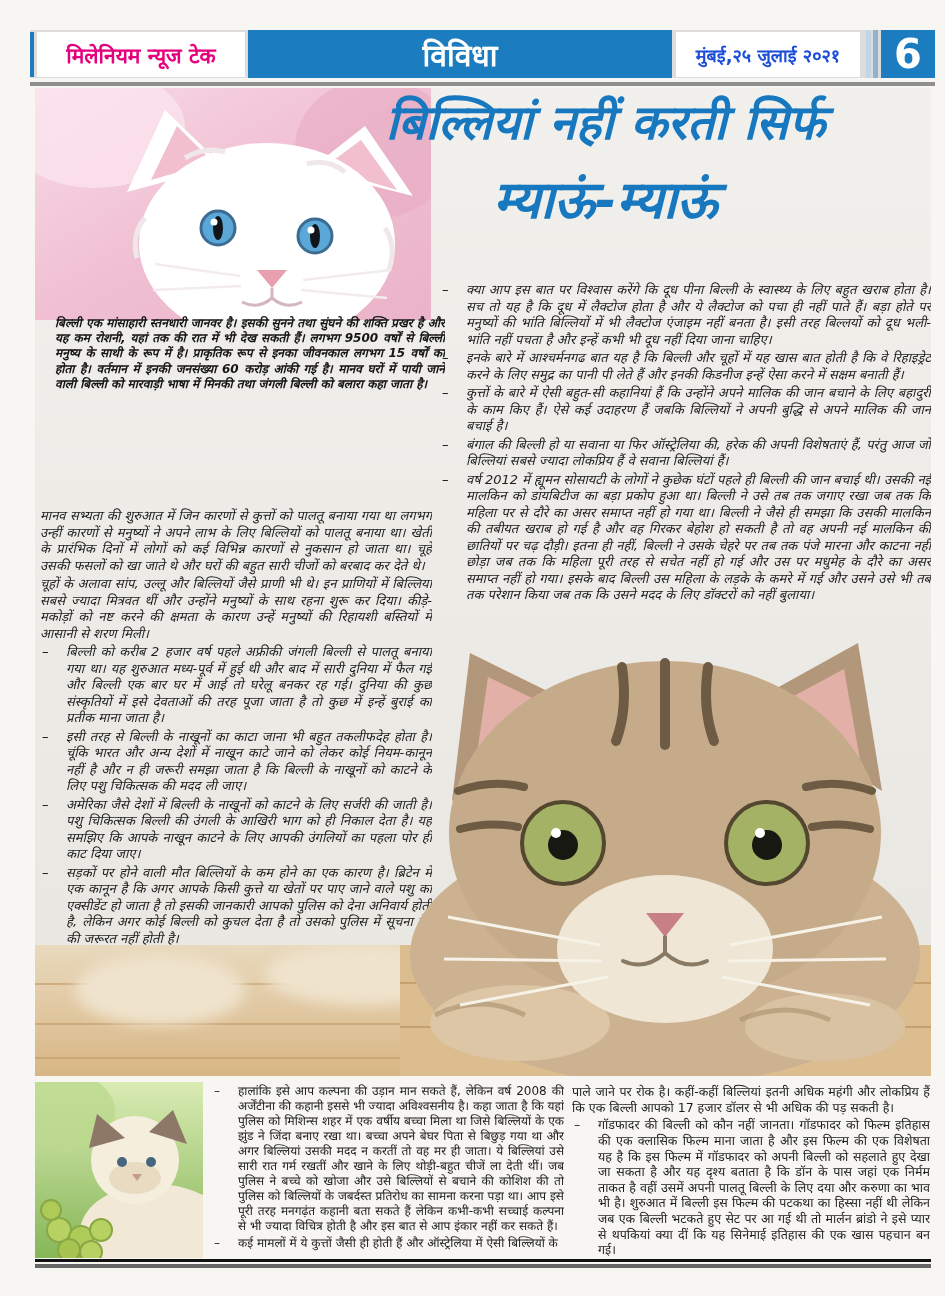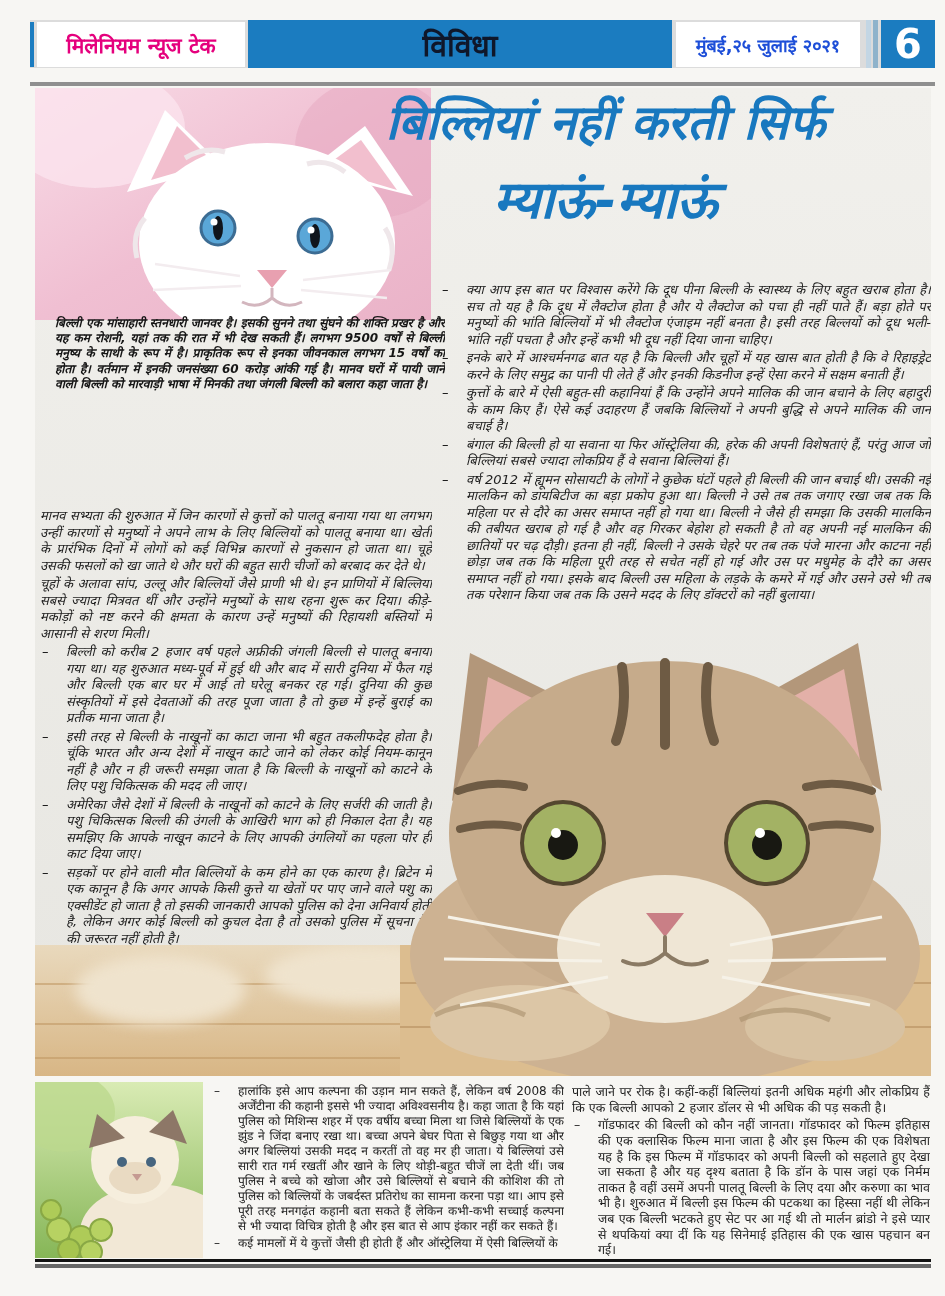--- a/index.html
+++ b/index.html
@@ -2,27 +2,27 @@
 <html lang="hi"><head>
 <meta charset="utf-8">
 <style>
   html,body{margin:0;padding:0;background:#d8d8d8;}
   .page{
     position:relative;width:945px;height:1296px;margin:0 auto;
     background:#f7f6f3;overflow:hidden;
     font-family:"DejaVu Sans","Liberation Sans",sans-serif;
   }
   
-  .header-strip{position:absolute;left:30px;top:20px;width:857px;height:48px;background:#dcdcdc;}
+  .header-strip{position:absolute;left:30px;top:30px;width:857px;height:48px;background:#dcdcdc;}
   .masthead-accent{position:absolute;left:0;top:2px;width:4px;height:45px;background:#1b7cc0;}
   .masthead-box{position:absolute;left:7px;top:2px;width:208px;height:45px;background:#ffffff;
     display:flex;align-items:center;justify-content:center;}
   .masthead-box span{color:#e5007d;font-weight:bold;font-size:21px;white-space:nowrap;}
   .section-bar{position:absolute;left:218px;top:0;width:424px;height:48px;background:#1b7cc0;
-    display:flex;align-items:center;justify-content:center;color:#0f172a;font-weight:bold;font-size:30px;}
+    display:flex;align-items:center;justify-content:center;color:#ffffff;font-weight:bold;font-size:30px;}
   .date-box{position:absolute;left:646px;top:2px;width:184px;height:45px;background:#ffffff;
     display:flex;align-items:center;justify-content:center;color:#1d4ed8;font-weight:bold;font-size:18px;white-space:nowrap;}
   .page-bar1{position:absolute;left:836px;top:0;width:5px;height:48px;background:#c3d6e4;}
   .page-bar2{position:absolute;left:843px;top:0;width:5px;height:48px;background:#8fb3cb;}
   .page-num-box{position:absolute;left:851px;top:0;width:54px;height:48px;background:#1b7cc0;
     display:flex;align-items:center;justify-content:center;color:#fff;font-weight:bold;font-size:40px;}
   .header-rule{position:absolute;left:30px;top:82px;width:905px;height:4px;background:#8f8f8f;}
 
   
   .main-area{position:absolute;left:35px;top:88px;width:896px;height:988px;
@@ -235,21 +235,21 @@
       <span class="b-dash">–</span>
       <span class="b-text">हालांकि इसे आप कल्पना की उड़ान मान सकते हैं, लेकिन वर्ष 2008 की अर्जेंटीना की कहानी इससे भी ज्यादा अविश्वसनीय है। कहा जाता है कि यहां पुलिस को मिशिन्स शहर में एक वर्षीय बच्चा मिला था जिसे बिल्लियों के एक झुंड ने जिंदा बनाए रखा था। बच्चा अपने बेघर पिता से बिछुड़ गया था और अगर बिल्लियां उसकी मदद न करतीं तो वह मर ही जाता। ये बिल्लियां उसे सारी रात गर्म रखतीं और खाने के लिए थोड़ी-बहुत चीजें ला देती थीं। जब पुलिस ने बच्चे को खोजा और उसे बिल्लियों से बचाने की कोशिश की तो पुलिस को बिल्लियों के जबर्दस्त प्रतिरोध का सामना करना पड़ा था। आप इसे पूरी तरह मनगढ़ंत कहानी बता सकते हैं लेकिन कभी-कभी सच्चाई कल्पना से भी ज्यादा विचित्र होती है और इस बात से आप इंकार नहीं कर सकते हैं।</span>
     </div>
     <div class="b-row">
       <span class="b-dash">–</span>
       <span class="b-text">कई मामलों में ये कुत्तों जैसी ही होती हैं और ऑस्ट्रेलिया में ऐसी बिल्लियों के</span>
     </div>
   </div>
 
   <div class="col-bright">
-    <p class="para">पाले जाने पर रोक है। कहीं-कहीं बिल्लियां इतनी अधिक महंगी और लोकप्रिय हैं कि एक बिल्ली आपको 2 हजार डॉलर से भी अधिक की पड़ सकती है।</p>
+    <p class="para">पाले जाने पर रोक है। कहीं-कहीं बिल्लियां इतनी अधिक महंगी और लोकप्रिय हैं कि एक बिल्ली आपको 17 हजार डॉलर से भी अधिक की पड़ सकती है।</p>
     <div class="b-row">
       <span class="b-dash">–</span>
       <span class="b-text">गॉडफादर की बिल्ली को कौन नहीं जानता। गॉडफादर को फिल्म इतिहास की एक क्लासिक फिल्म माना जाता है और इस फिल्म की एक विशेषता यह है कि इस फिल्म में गॉडफादर को अपनी बिल्ली को सहलाते हुए देखा जा सकता है और यह दृश्य बताता है कि डॉन के पास जहां एक निर्मम ताकत है वहीं उसमें अपनी पालतू बिल्ली के लिए दया और करुणा का भाव भी है। शुरुआत में बिल्ली इस फिल्म की पटकथा का हिस्सा नहीं थी लेकिन जब एक बिल्ली भटकते हुए सेट पर आ गई थी तो मार्लन ब्रांडो ने इसे प्यार से थपकियां क्या दीं कि यह सिनेमाई इतिहास की एक खास पहचान बन गई।</span>
     </div>
   </div>
 
   <div class="bottom-rule"></div>
 </div>
 
 </body></html>

